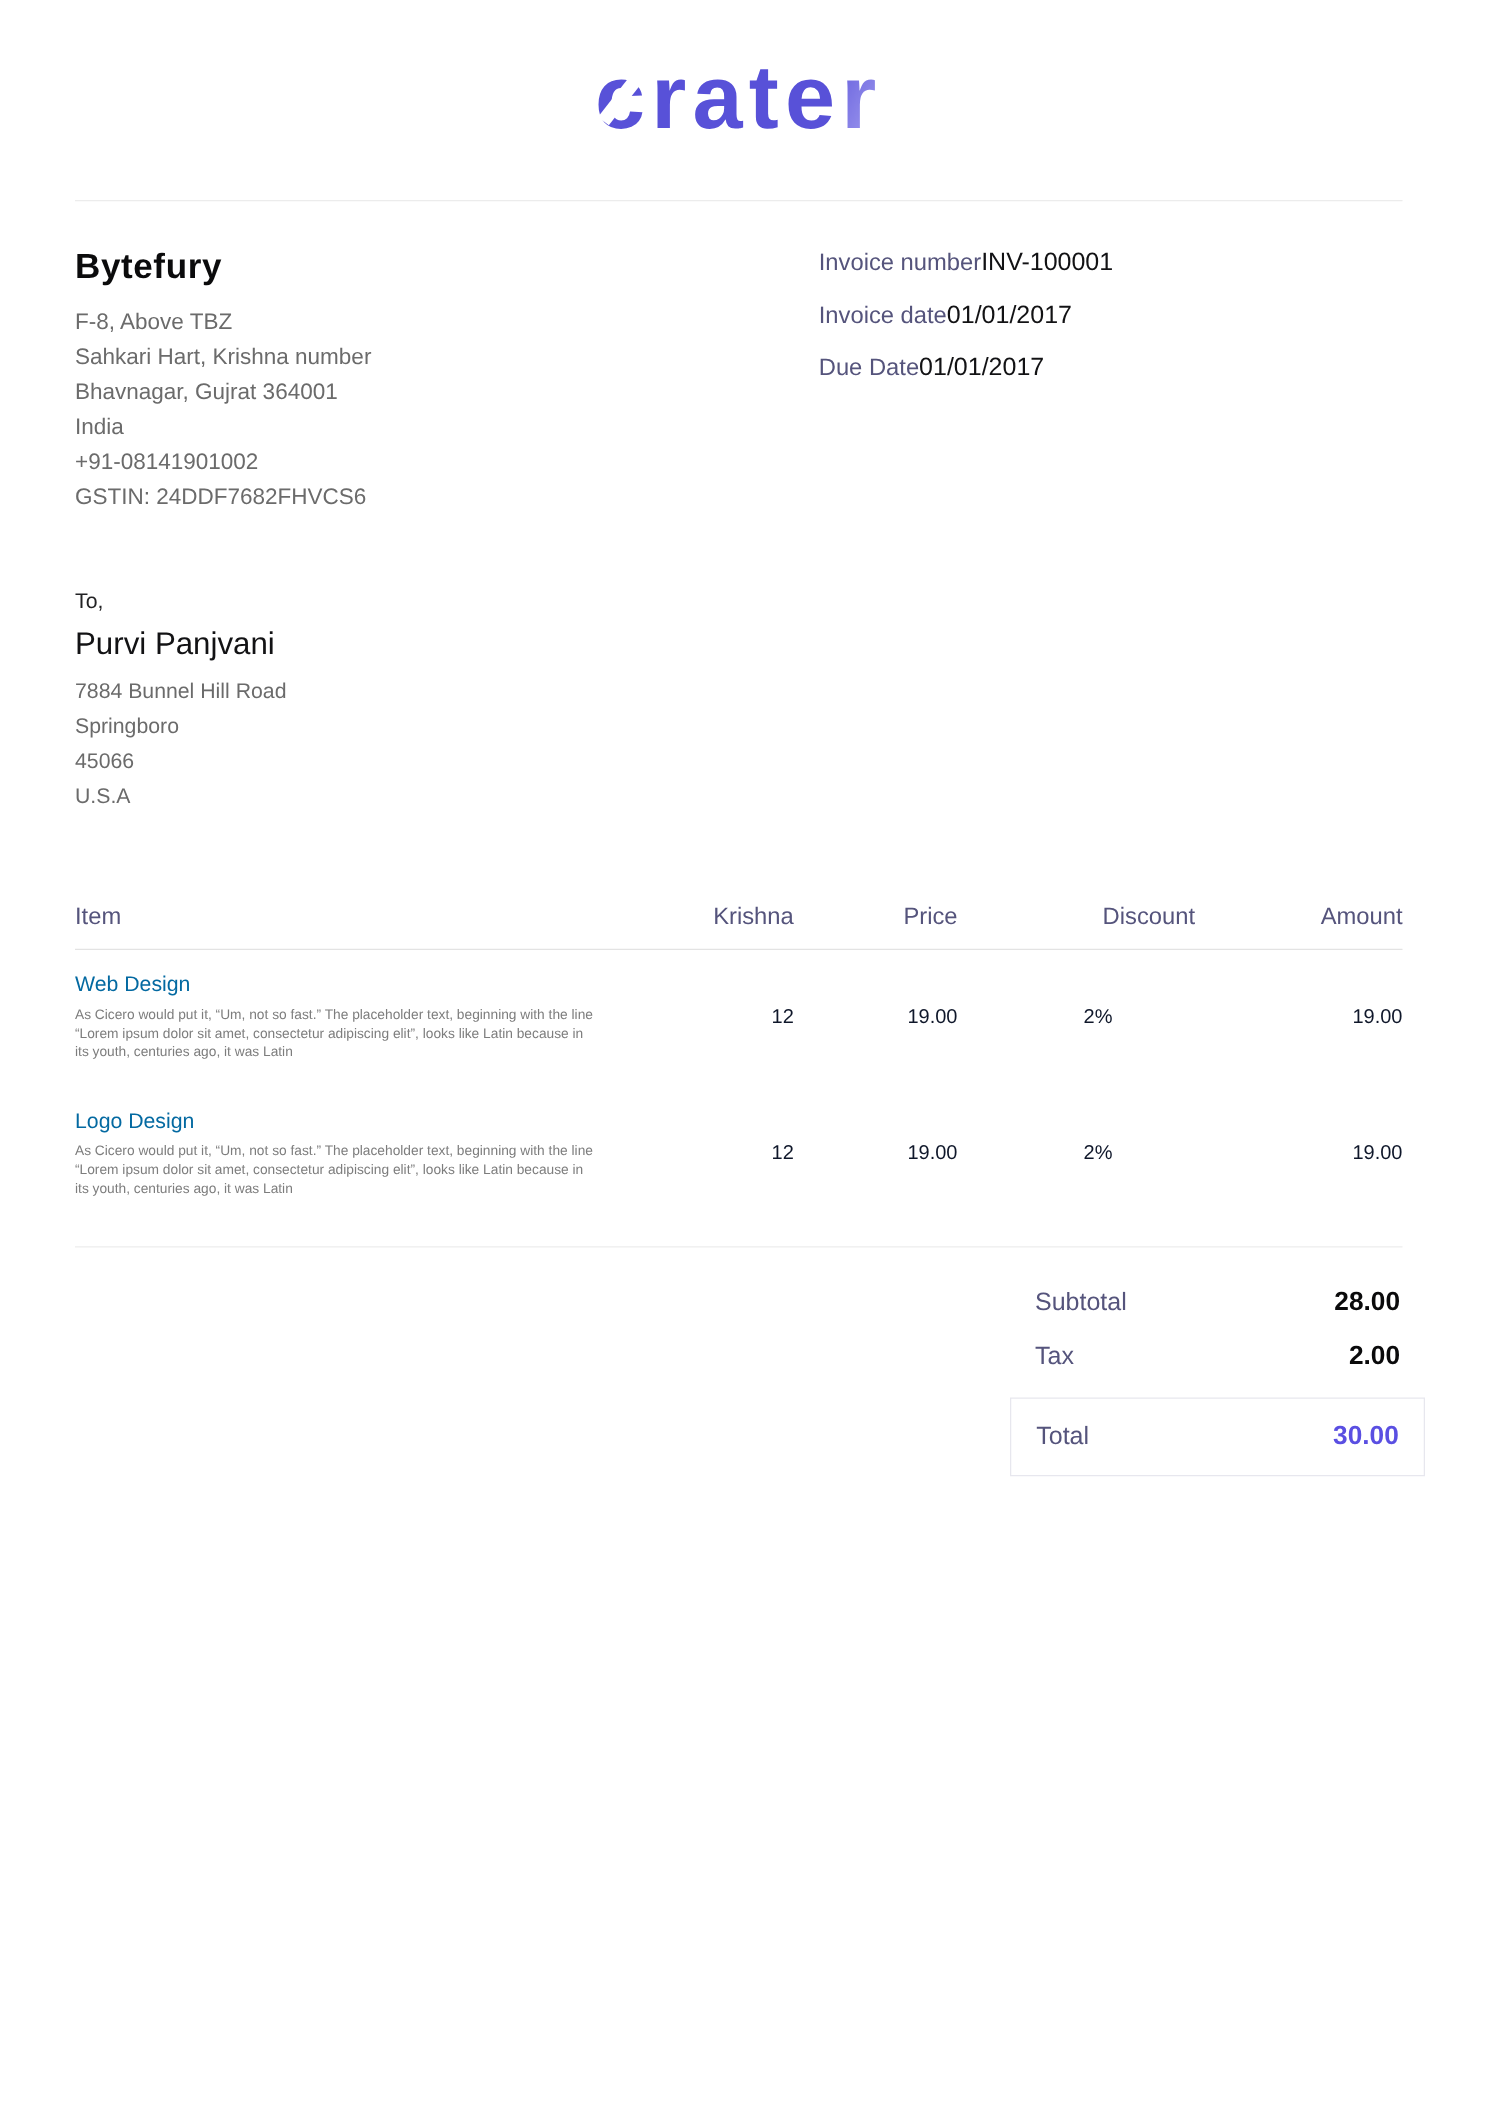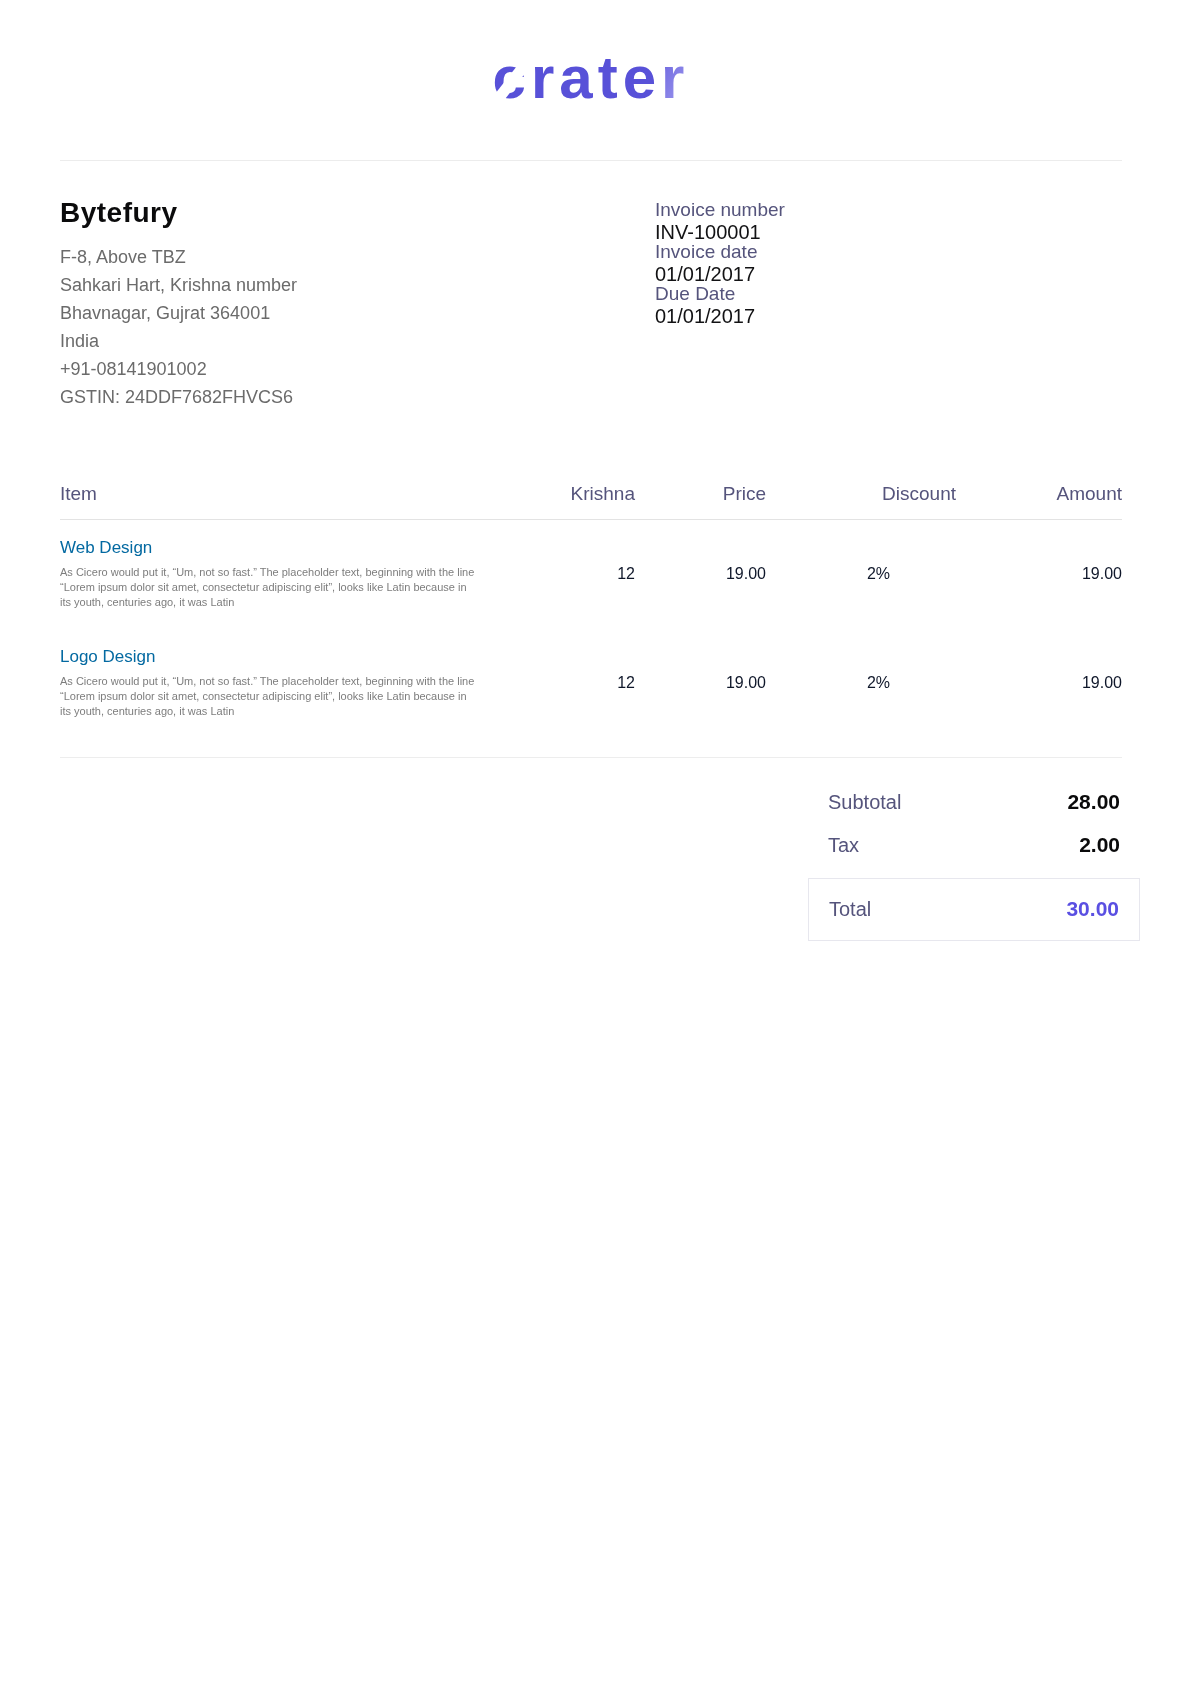--- a/index.html
+++ b/index.html
@@ -26,21 +26,21 @@
   }
   
   .logo-wrap{
     margin-top:34px;
     height:88px;
     display:flex;
     justify-content:center;
     align-items:center;
   }
   .logo{
-    font-size:60px;
+    font-size:72px;
     line-height:88px;
     font-weight:700;
     letter-spacing:5px;
     color:var(--brand);
     user-select:none;
     white-space:nowrap;
   }
   .logo .c{position:relative;display:inline-block;}
   .logo .c::after{
     content:"";
@@ -85,21 +85,20 @@
   .meta{
     width:455px;
     margin-right:12px;
     margin-top:2px;
   }
   .meta-row{
     display:flex;
     align-items:baseline;
     height:27px;
     margin-bottom:15px;
-    flex-direction:column;
   }
   .meta-label{
     font-size:19px;
     color:var(--label);
   }
   .meta-value{
     font-size:20px;
     color:#121214;
   }
   
@@ -231,20 +230,30 @@
         <span class="meta-label">Invoice date</span>
         <span class="meta-value">01/01/2017</span>
       </div>
       <div class="meta-row">
         <span class="meta-label">Due Date</span>
         <span class="meta-value">01/01/2017</span>
       </div>
     </div>
   </div>
 
+  <div class="recipient">
+    <div class="to-line">To,</div>
+    <div class="recipient-name">Purvi Panjvani</div>
+    <div class="recipient-address">
+      <div class="addr-line">7884 Bunnel Hill Road</div>
+      <div class="addr-line">Springboro</div>
+      <div class="addr-line">45066</div>
+      <div class="addr-line">U.S.A</div>
+    </div>
+  </div>
 
   <div class="items">
     <div class="tbl-grid tbl-head">
       <div class="th">Item</div>
       <div class="th num">Krishna</div>
       <div class="th num">Price</div>
       <div class="th num">Discount</div>
       <div class="th num">Amount</div>
     </div>
     <hr class="head-divider">

